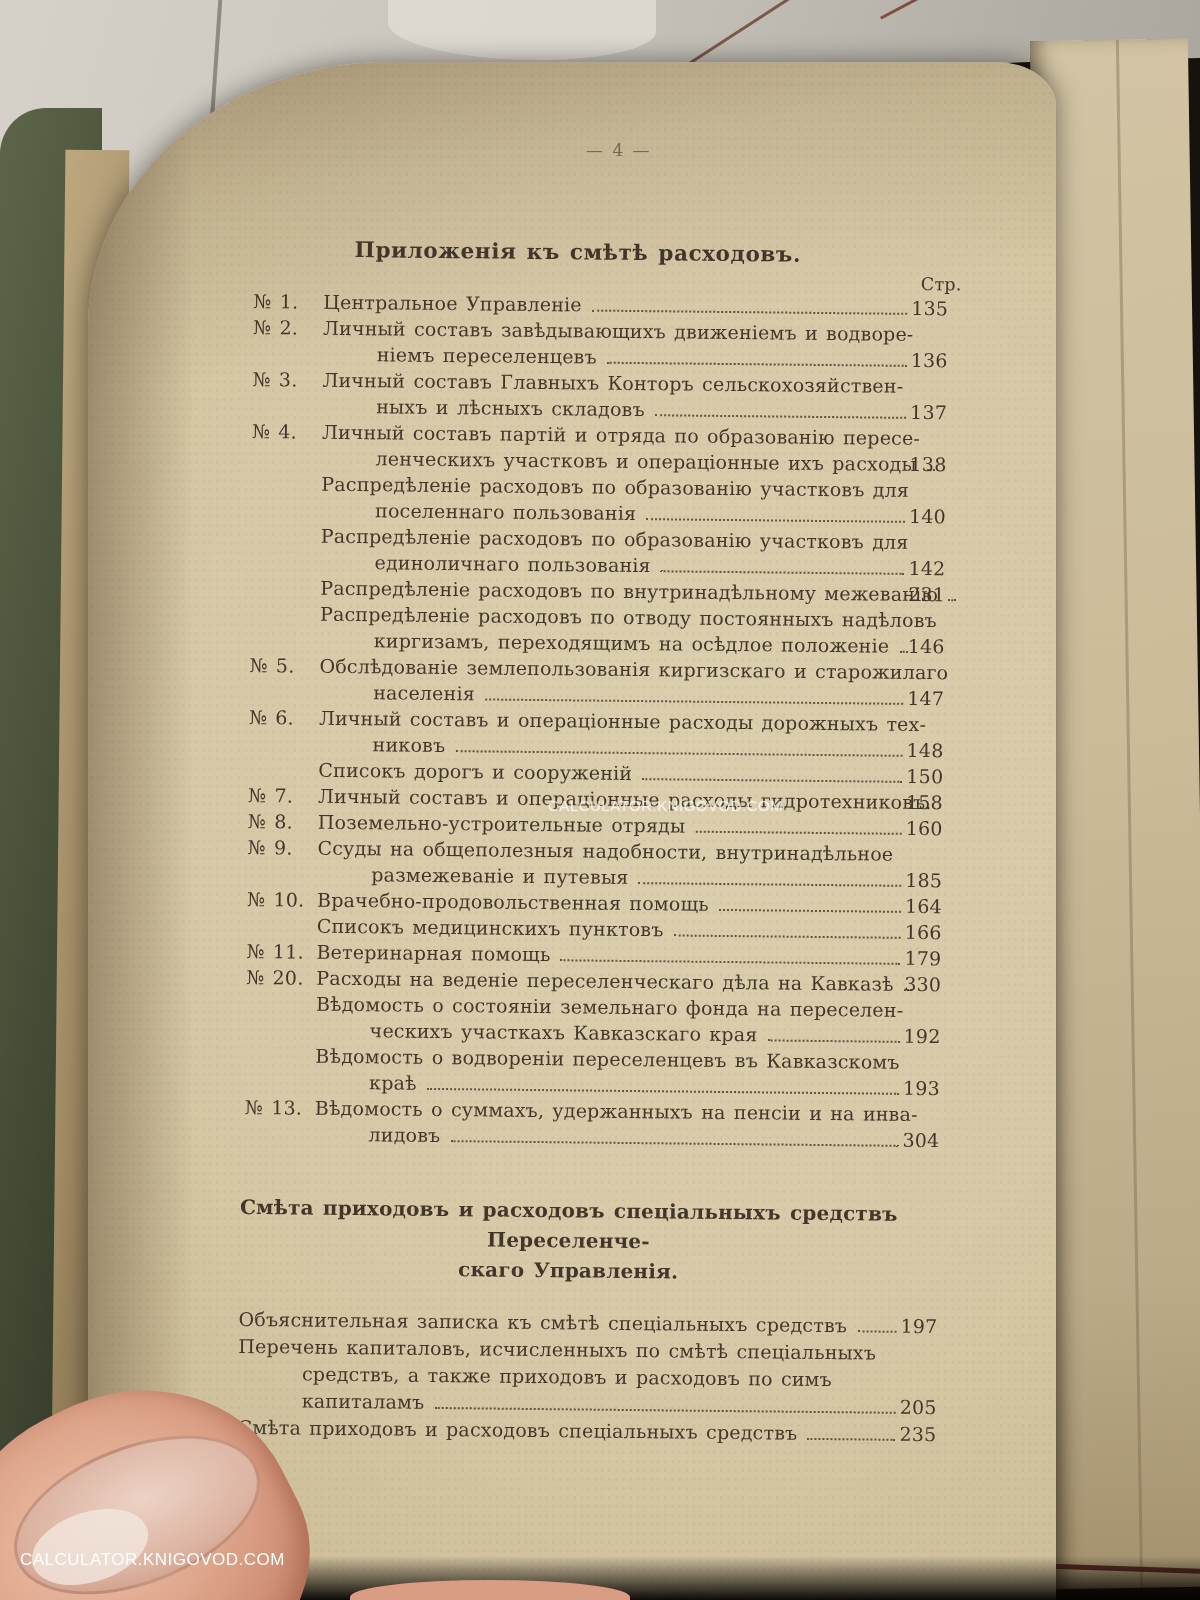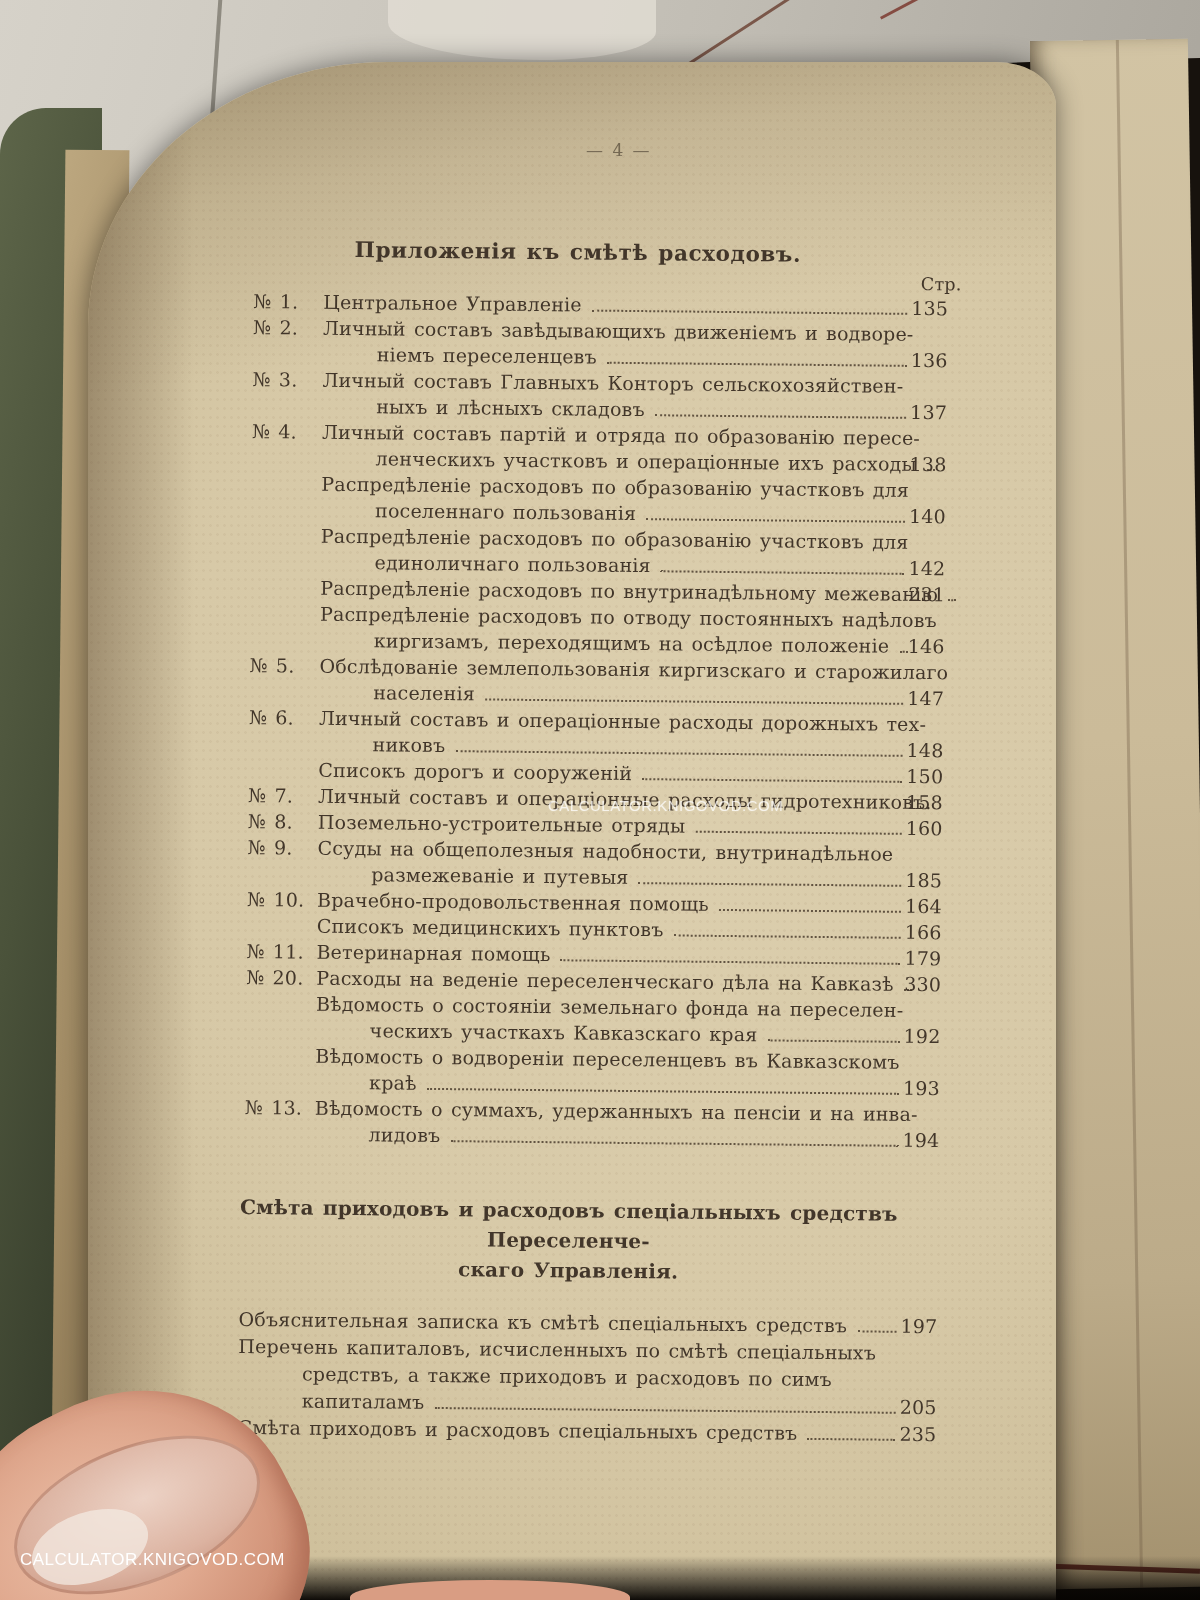--- a/index.html
+++ b/index.html
@@ -371,21 +371,21 @@
             <span class="txt">Вѣдомость о суммахъ, удержанныхъ на пенсіи и на инва-</span>
           </span>
           <span class="pg"></span>
         </div>
         <div class="row">
           <span class="no"></span>
           <span class="content ind">
             <span class="txt">лидовъ</span>
             <span class="lead"></span>
           </span>
-          <span class="pg">194</span>
+          <span class="pg">304</span>
         </div>
       </div>
 
     <div class="sec2">
       <div class="sec2-title">
         <div>Смѣта приходовъ и расходовъ спеціальныхъ средствъ Переселенче-</div>
         <div>скаго Управленія.</div>
       </div>
       <div id="toc-special">
           <div class="row">

